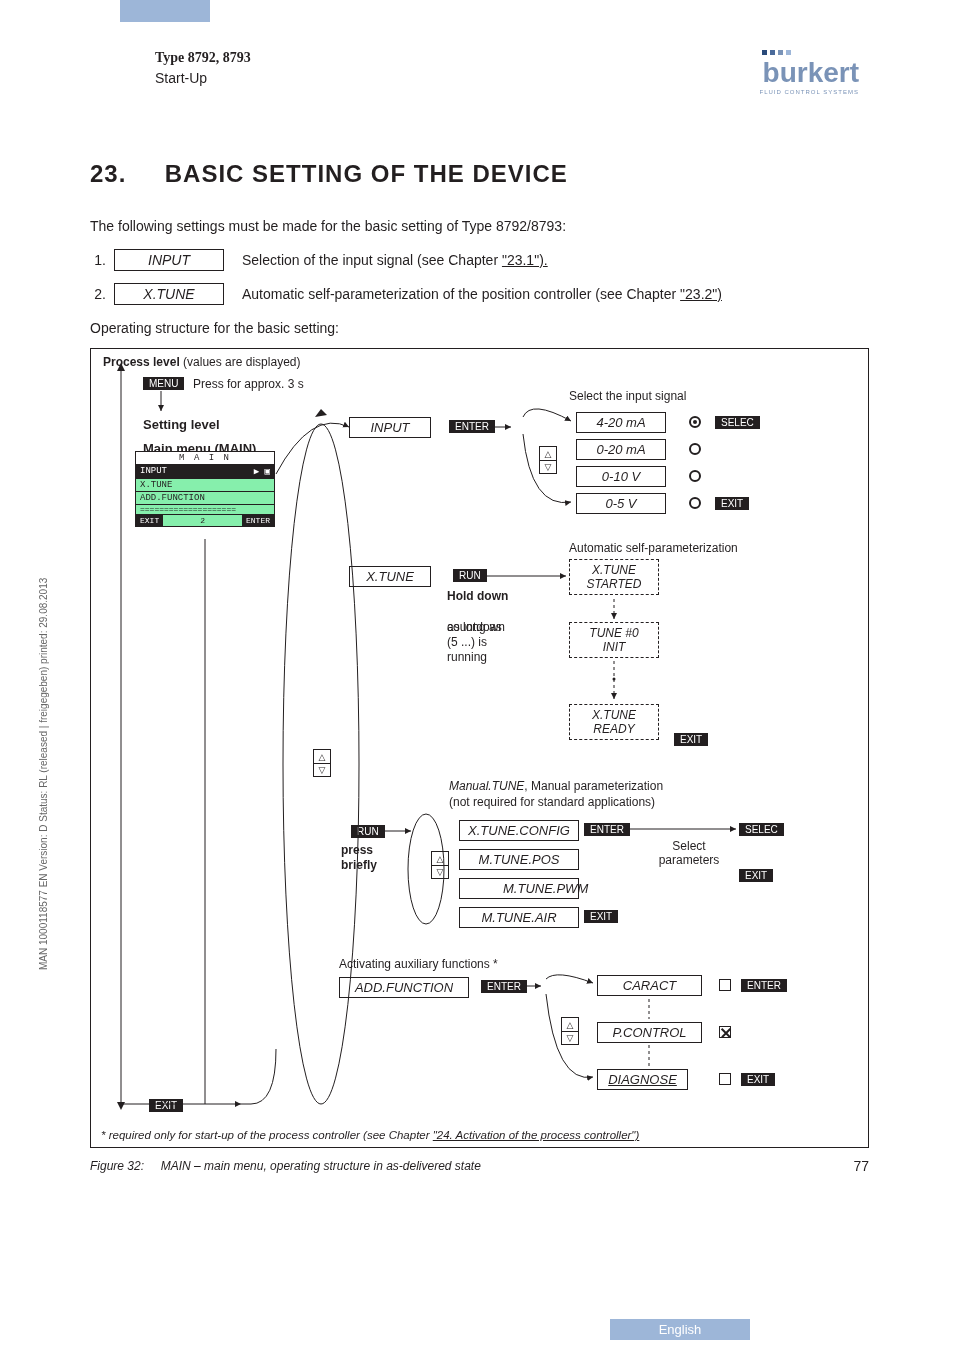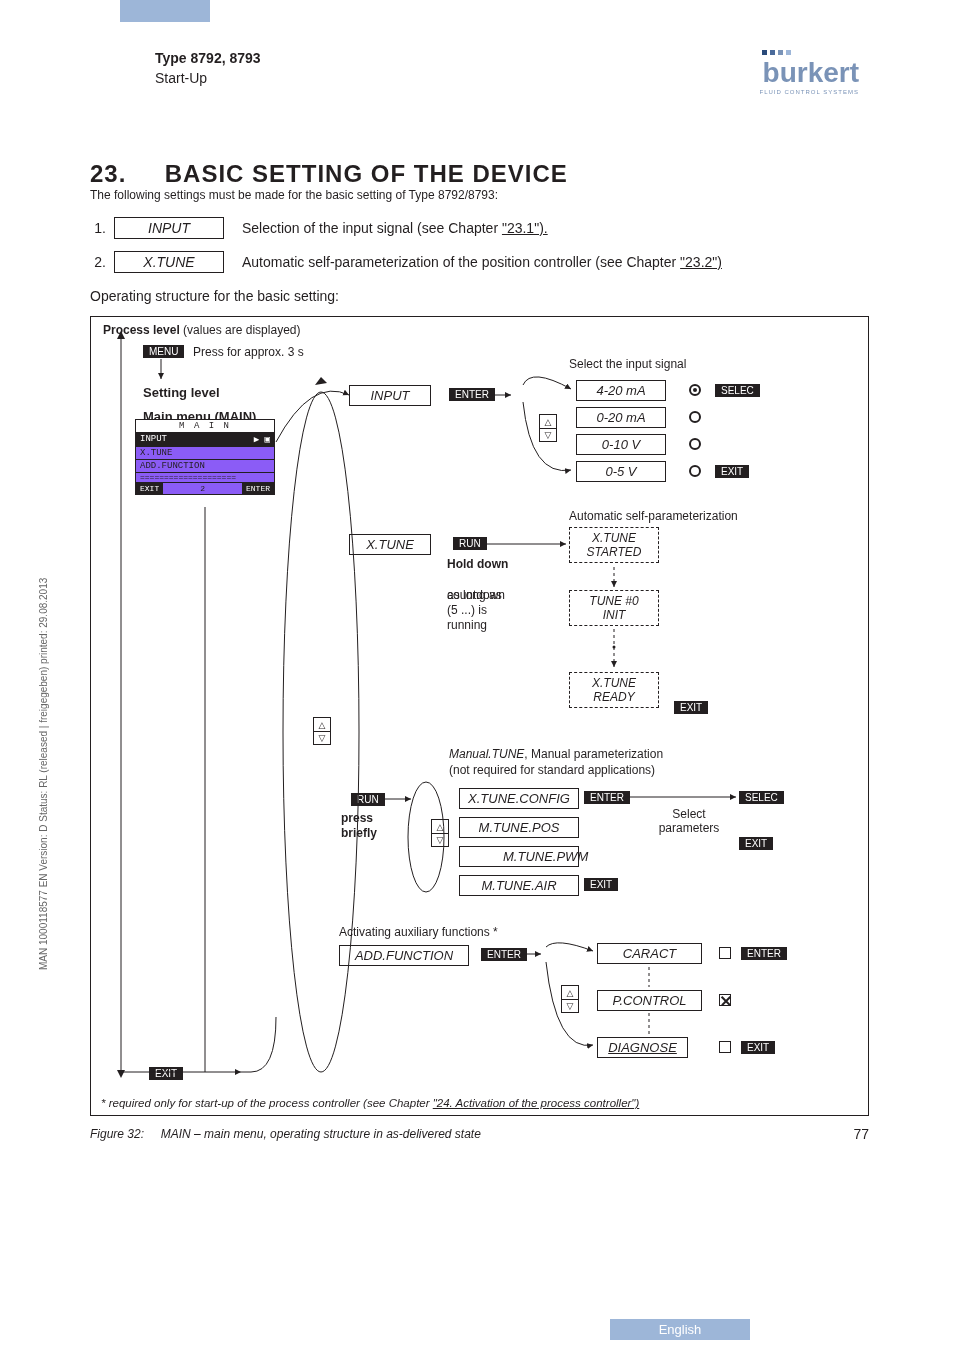--- a/index.html
+++ b/index.html
@@ -11,31 +11,31 @@
     color: #231f20;
     position: relative;
   }
   .top-bar { position: absolute; top: 0; left: 0; width: 100%; height: 22px; }
   .top-blue { position: absolute; left: 120px; top: 0; width: 90px; height: 22px; background: #9db6d8; }
   .header {
     position: absolute; top: 50px; left: 155px; right: 95px;
     display: flex; justify-content: space-between; align-items: flex-start;
   }
   .header-left { font-size: 14px; color: #231f20; }
-  .header-title { font-weight: bold; }
+  .header-title { font-weight: bold; font-family: Liberation Serif, serif; }
   .header-sub { margin-top: 4px; }
   .logo { text-align: right; }
   .logo-dots { display: flex; gap: 3px; margin-bottom: 2px; margin-left: 2px; }
   .logo-dot { width: 5px; height: 5px; }
   .logo-name { font-size: 28px; font-weight: bold; color: #7a93b7; letter-spacing: 0; }
   .logo-tag { font-size: 6px; color: #7a93b7; letter-spacing: 1px; }
 
   .main { position: absolute; top: 160px; left: 90px; right: 85px; }
   .section-heading { font-size: 24px; font-weight: bold; letter-spacing: 1px; }
-  .intro { font-size: 12px; }
+  .intro { margin-top: 30px; font-size: 14px; }
   .steps { margin-top: 15px; }
   .step-row { display: flex; align-items: center; margin-bottom: 12px; font-size: 14px; }
   .step-num { width: 24px; text-align: right; padding-right: 8px; }
   .step-box { border: 1px solid #231f20; padding: 2px 0; width: 110px; text-align: center; font-style: italic; margin-right: 18px; }
   .step-desc { flex: 1; }
   .link { text-decoration: underline; }
   .op-struct { margin-top: 15px; font-size: 14px; }
 
   .diagram {
     margin-top: 12px; border: 1px solid #231f20; position: relative;
@@ -44,21 +44,21 @@
   .pl-title { position: absolute; top: 6px; left: 12px; }
   .pl-title b { font-weight: bold; }
   .menu-badge { position: absolute; top: 28px; left: 52px; background: #231f20; color: #fff; font-size: 10px; padding: 1px 6px; }
   .menu-press { position: absolute; top: 28px; left: 102px; font-size: 12px; }
 
   .setting-level { position: absolute; top: 68px; left: 52px; font-weight: bold; font-size: 13px; }
   .main-menu { position: absolute; top: 92px; left: 52px; font-weight: bold; font-size: 13px; }
 
   .lcd {
     position: absolute; top: 102px; left: 44px; width: 140px;
-    border: 1px solid #231f20; background: #8b5cf6;
+    border: 1px solid #231f20; background: #86efac;
   }
   .lcd-title-row { background: #231f20; color: #fff; font-size: 9px; text-align: center; padding: 1px 0; letter-spacing: 2px; font-family: "Courier New", monospace; }
   .lcd-title-row.light { background: #fff; color: #231f20; }
   .lcd-row { font-size: 9px; padding: 1px 4px; font-family: "Courier New", monospace; border-top: 1px solid #231f20; display: flex; justify-content: space-between; }
   .lcd-row.inv { background: #231f20; color: #fff; }
   .lcd-sep { font-size: 8px; letter-spacing: 0; padding: 0 4px; border-top: 1px solid #231f20; font-family: "Courier New", monospace; }
   .lcd-bottom { display: flex; justify-content: space-between; font-size: 8px; font-family: "Courier New", monospace; border-top: 1px solid #231f20; }
   .lcd-bottom span { padding: 1px 4px; }
   .lcd-bottom .inv { background: #231f20; color: #fff; }
 

